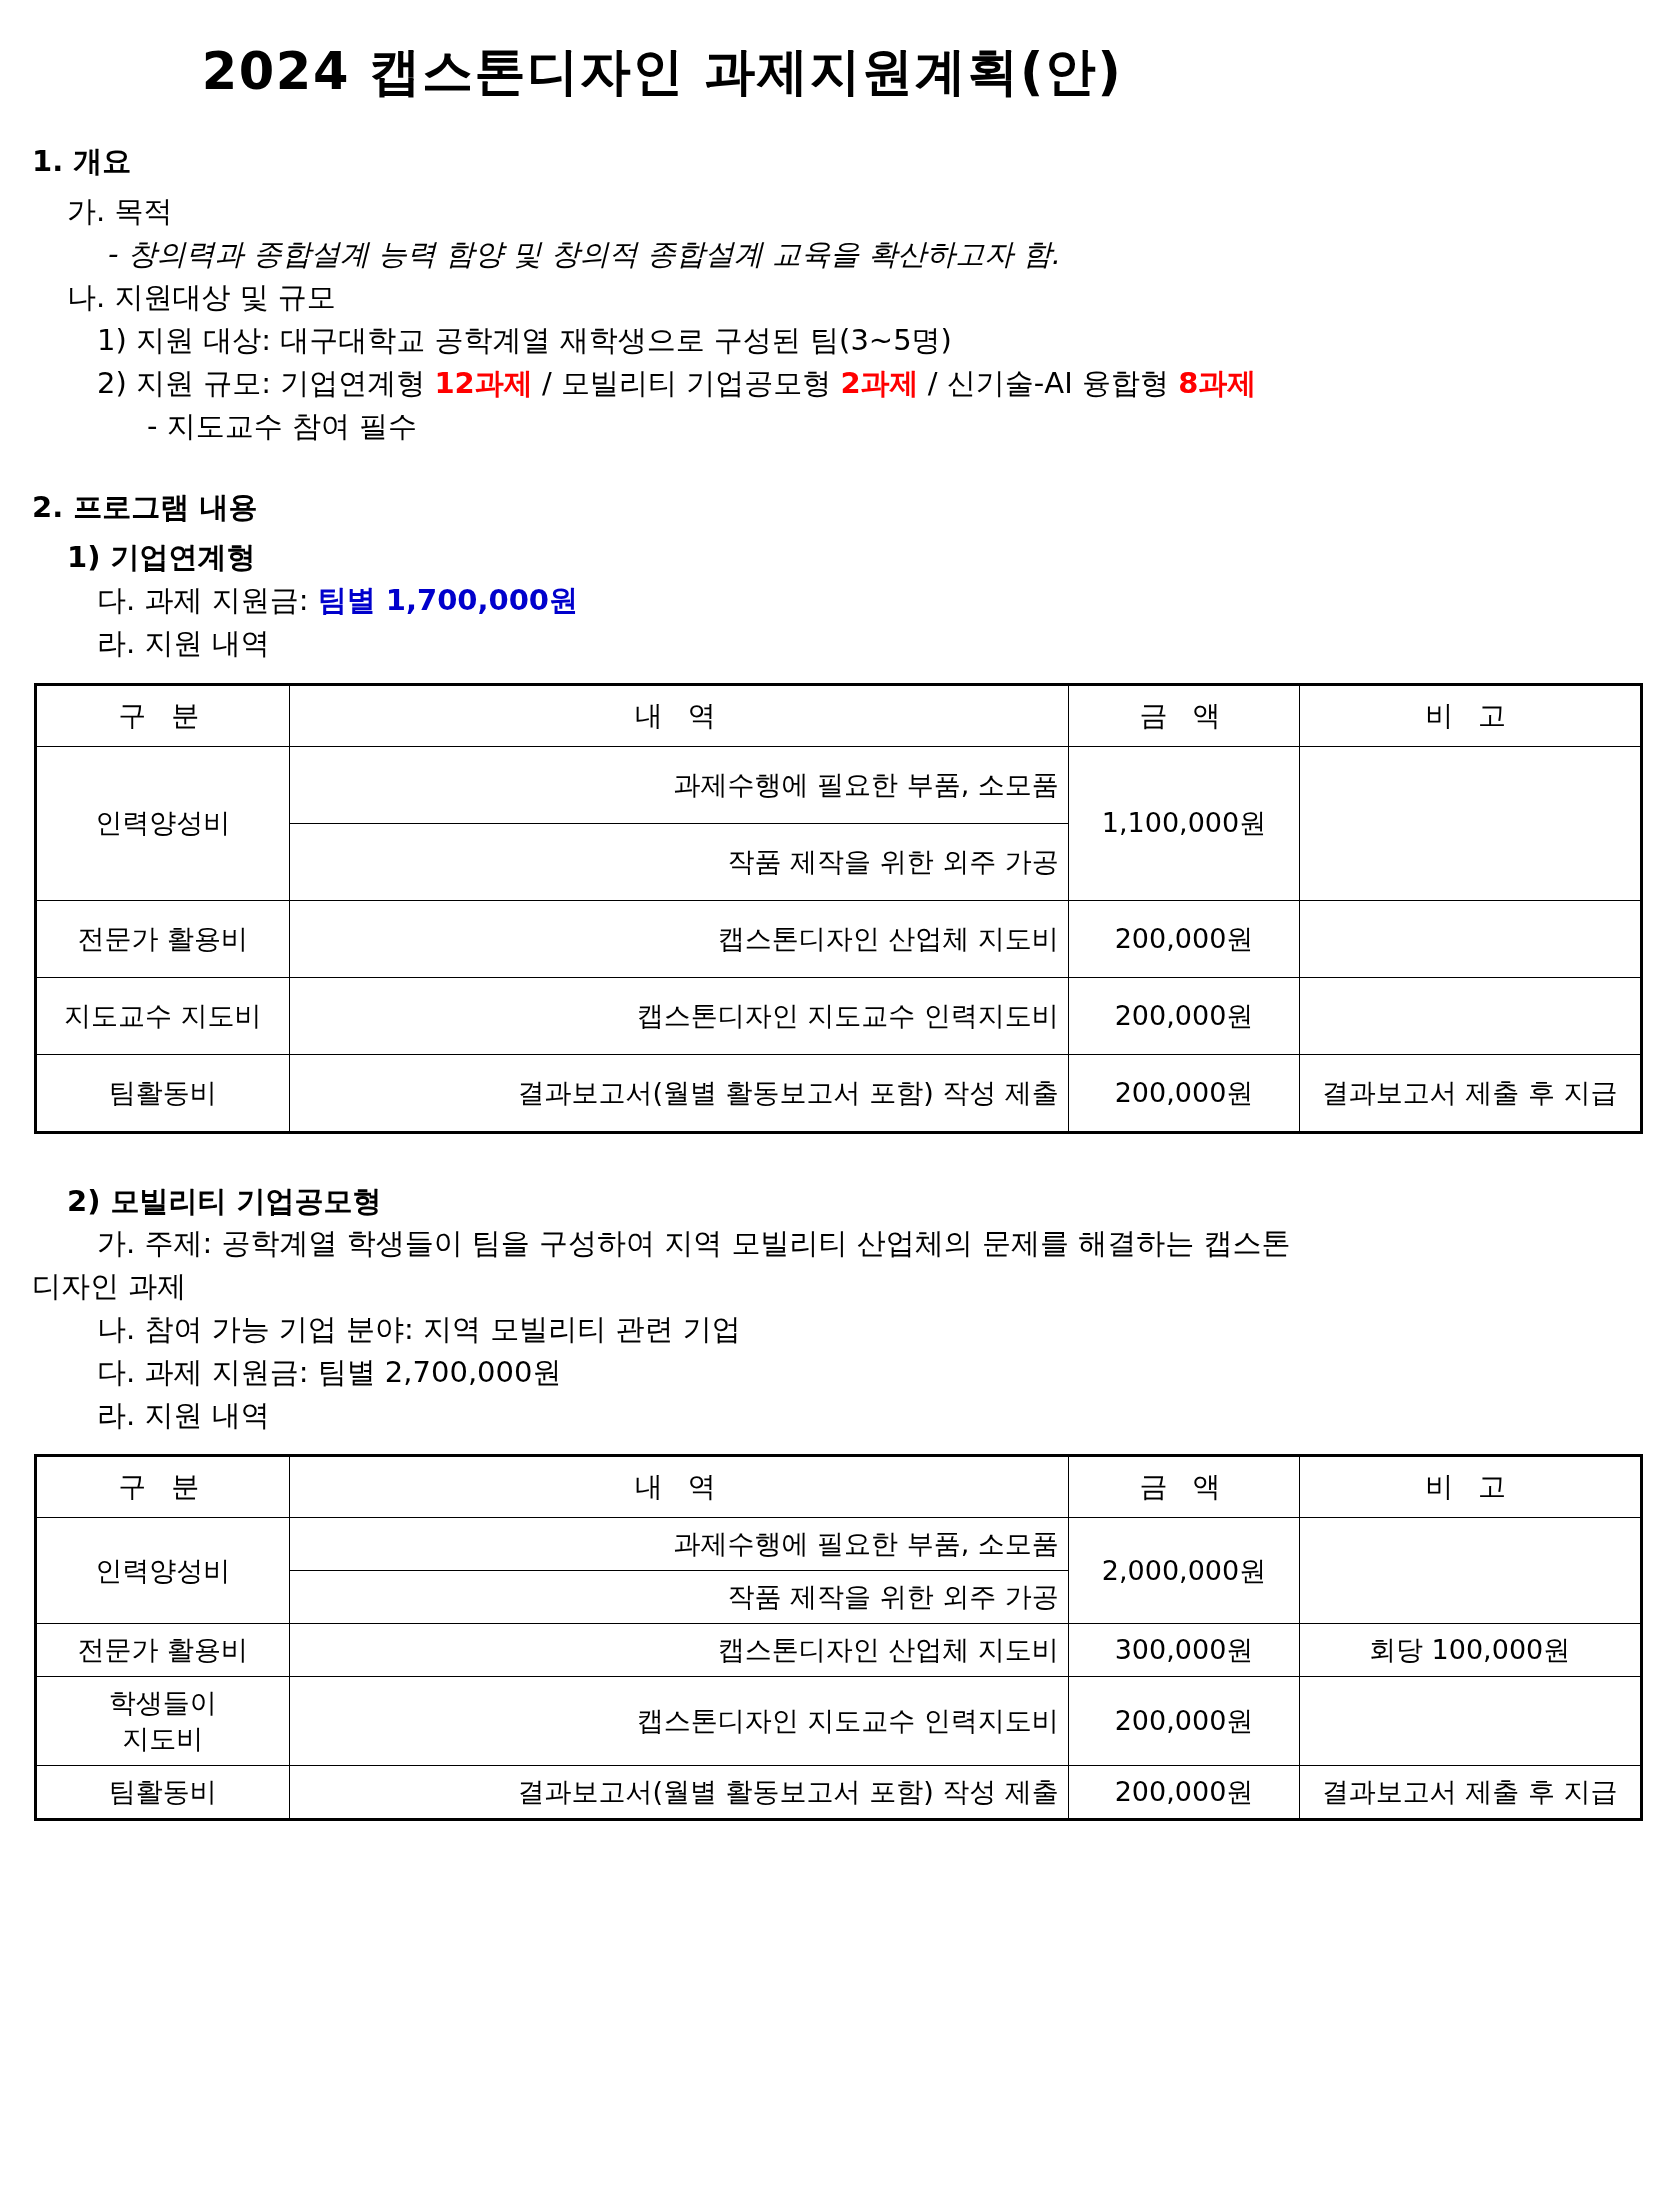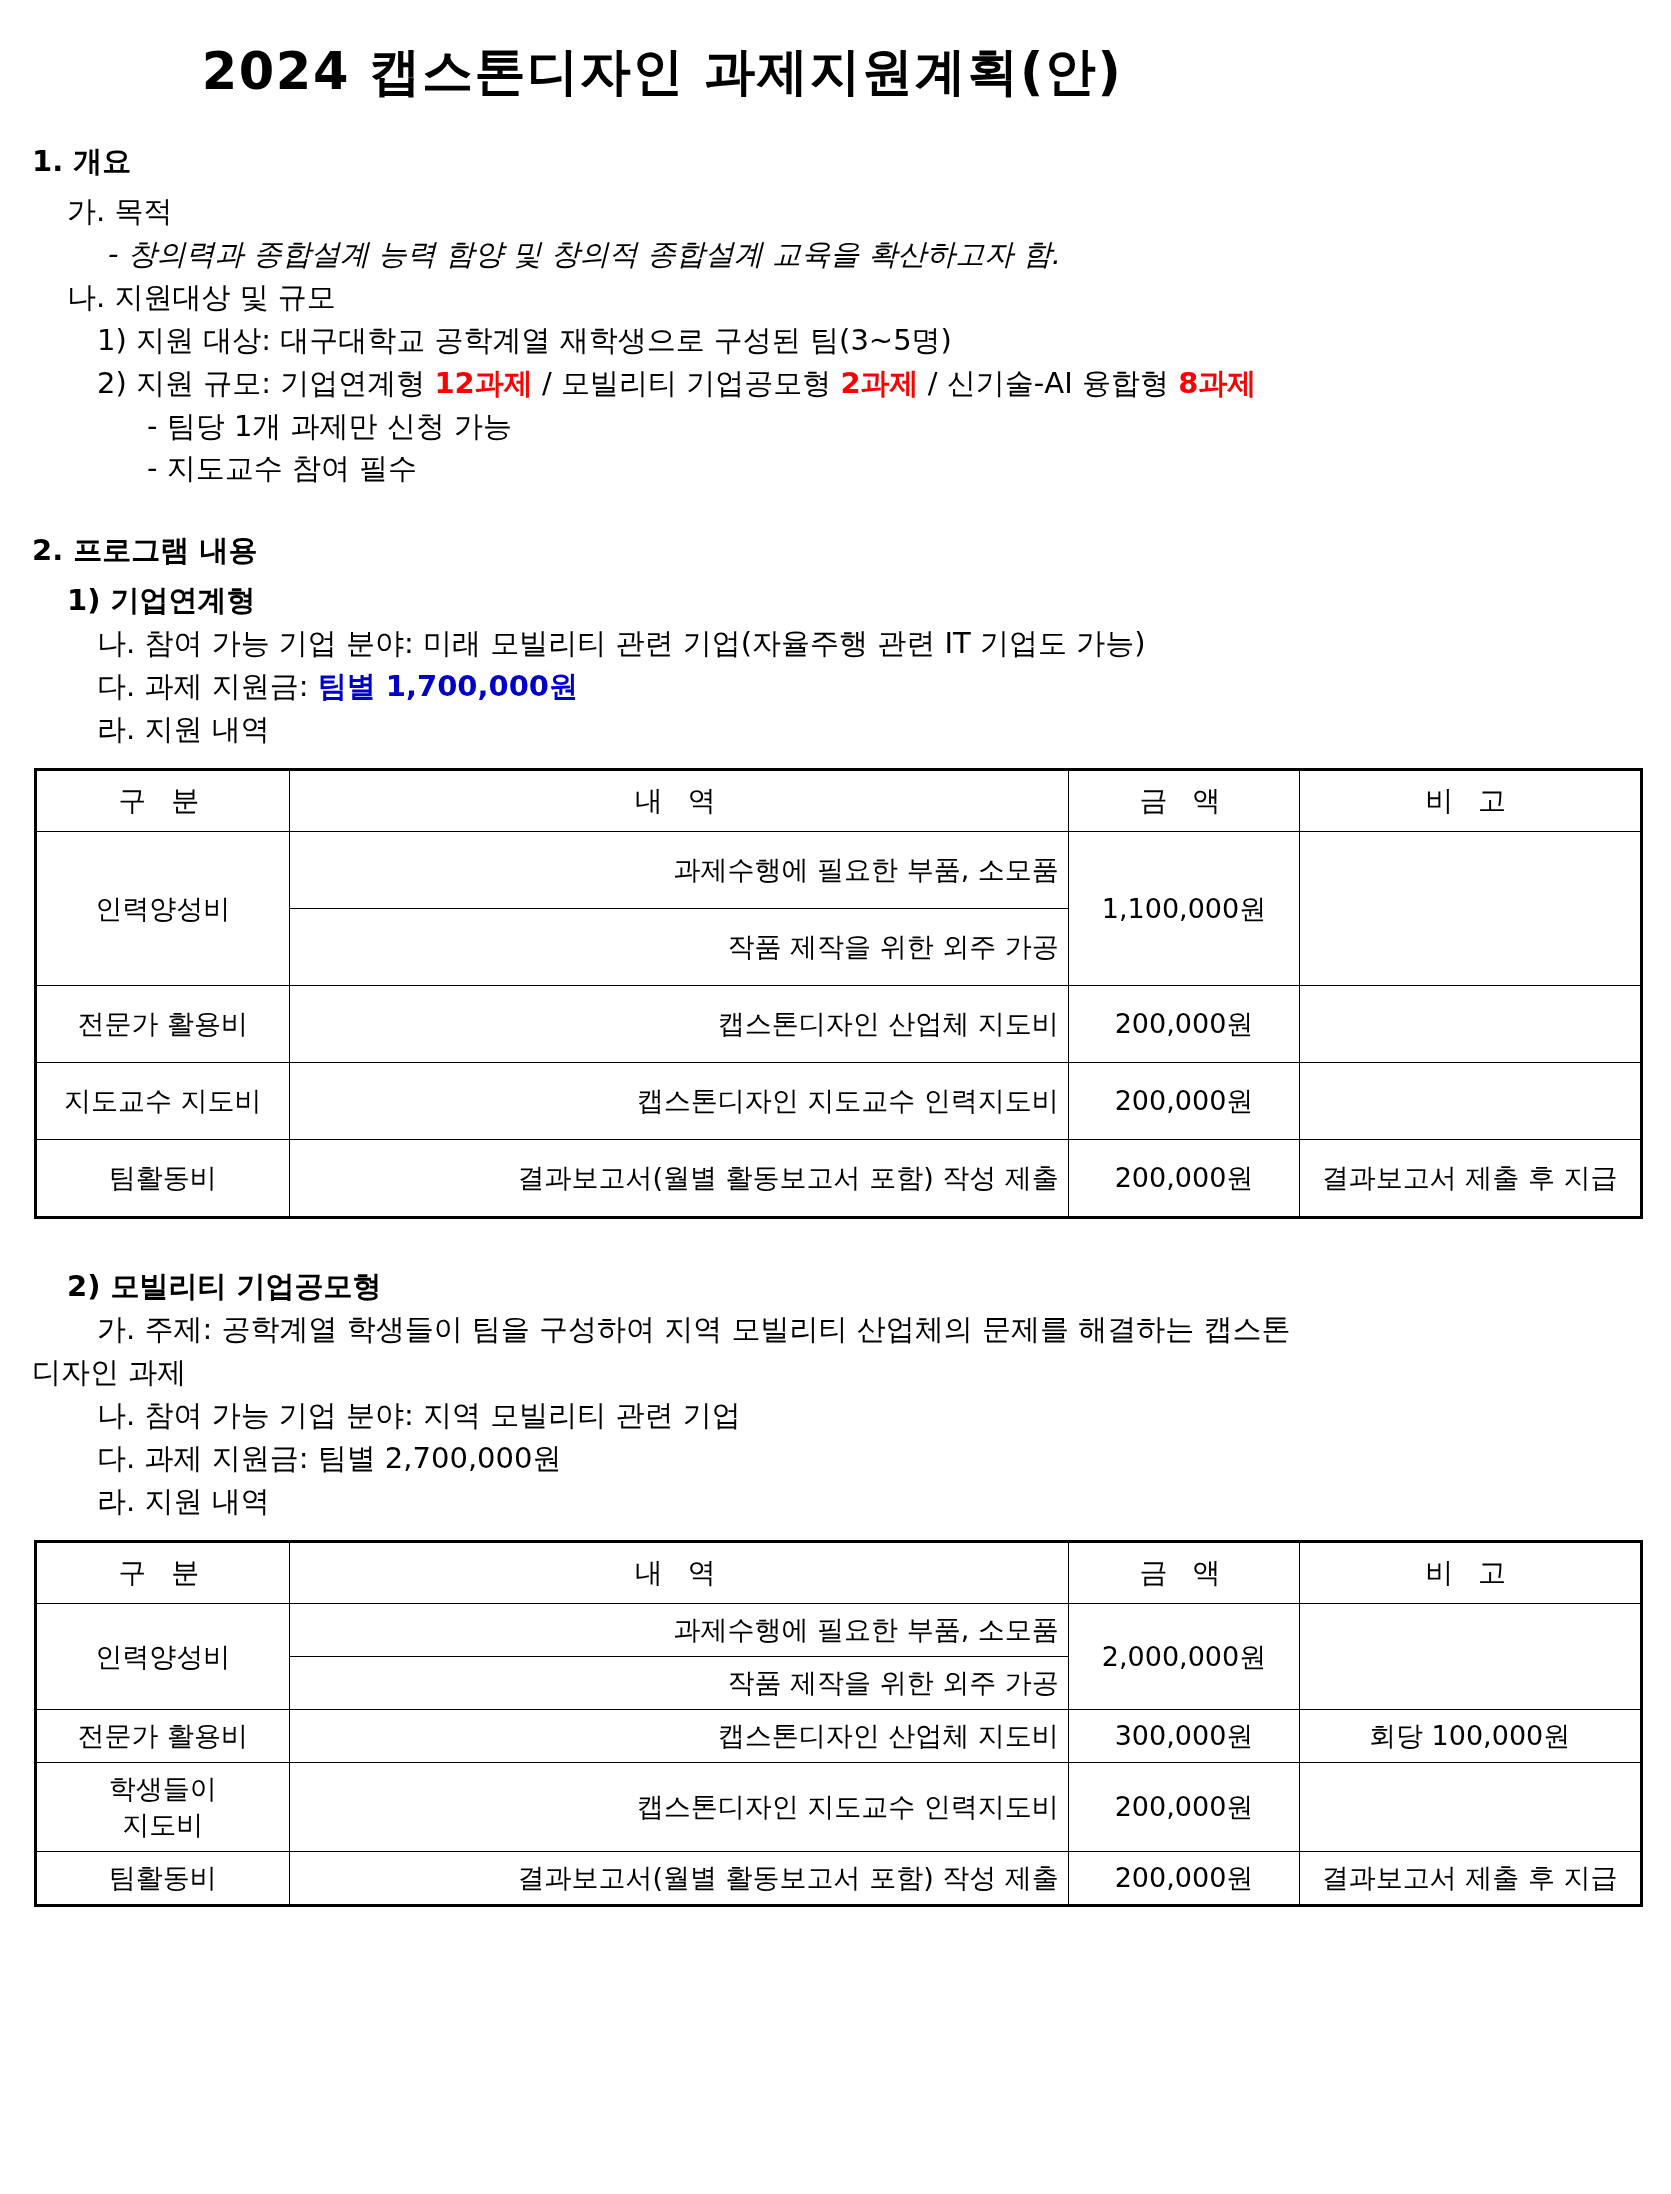--- a/index.html
+++ b/index.html
@@ -117,29 +117,27 @@
   <div class="lvl1">가. 목적</div>
   <div class="lvl2i">- 창의력과 종합설계 능력 함양 및 창의적 종합설계 교육을 확산하고자 함.</div>
 
   <div class="lvl1">나. 지원대상 및 규모</div>
   <div class="lvl2">1) 지원 대상: 대구대학교 공학계열 재학생으로 구성된 팀(3~5명)</div>
 
   <div class="lvl2">
     <span>2) 지원 규모: 기업연계형 </span><span class="red">12과제</span><span> / 모빌리티 기업공모형 </span><span class="red">2과제</span><span> / 신기술-AI 융합형 </span><span class="red">8과제</span>
   </div>
 
-  <div class="lvl3b">- 팀당 1개 과제만 신청 가능</div>
   <div class="lvl3b">- 지도교수 참여 필수</div>
 
   <div class="sec-gap"></div>
 
   <div class="sec-heading">2. 프로그램 내용</div>
 
   <div class="lvl1b">1) 기업연계형</div>
-  <div class="lvl2">나. 참여 가능 기업 분야: 미래 모빌리티 관련 기업(자율주행 관련 IT 기업도 가능)</div>
   <div class="lvl2">
     <span>다. 과제 지원금: </span><span class="blue">팀별 1,700,000원</span>
   </div>
   <div class="lvl2">라. 지원 내역</div>
 
   <table class="fund t1">
     <colgroup>
       <col class="col-div">
         <col class="col-det">
         <col class="col-amt">

